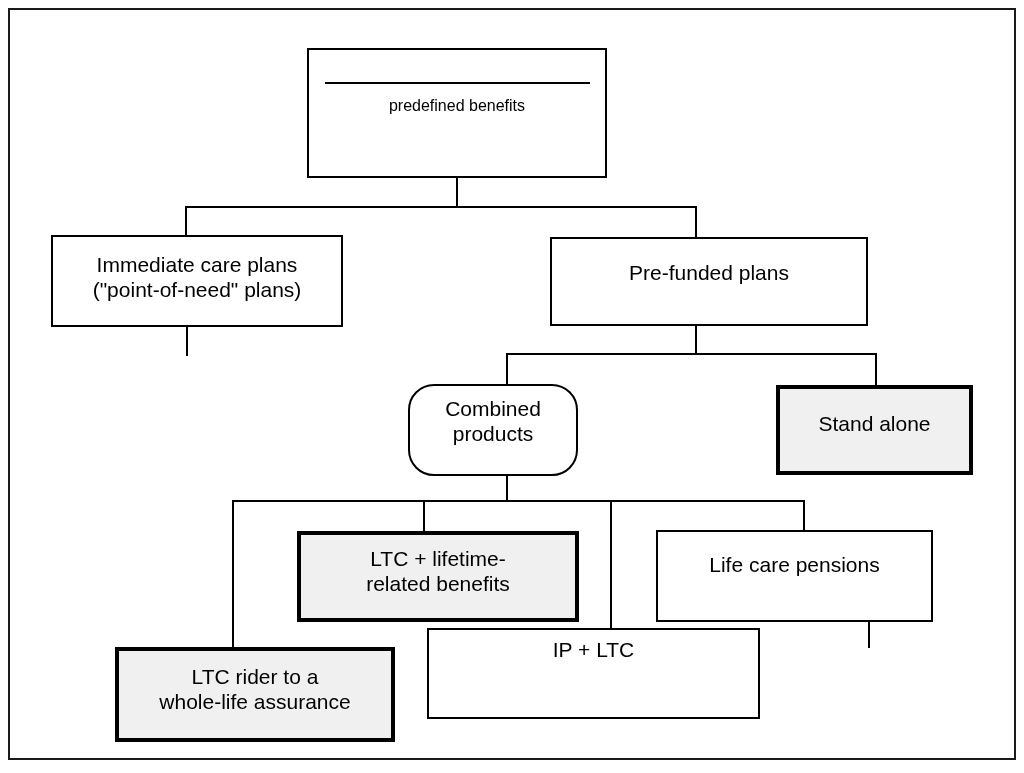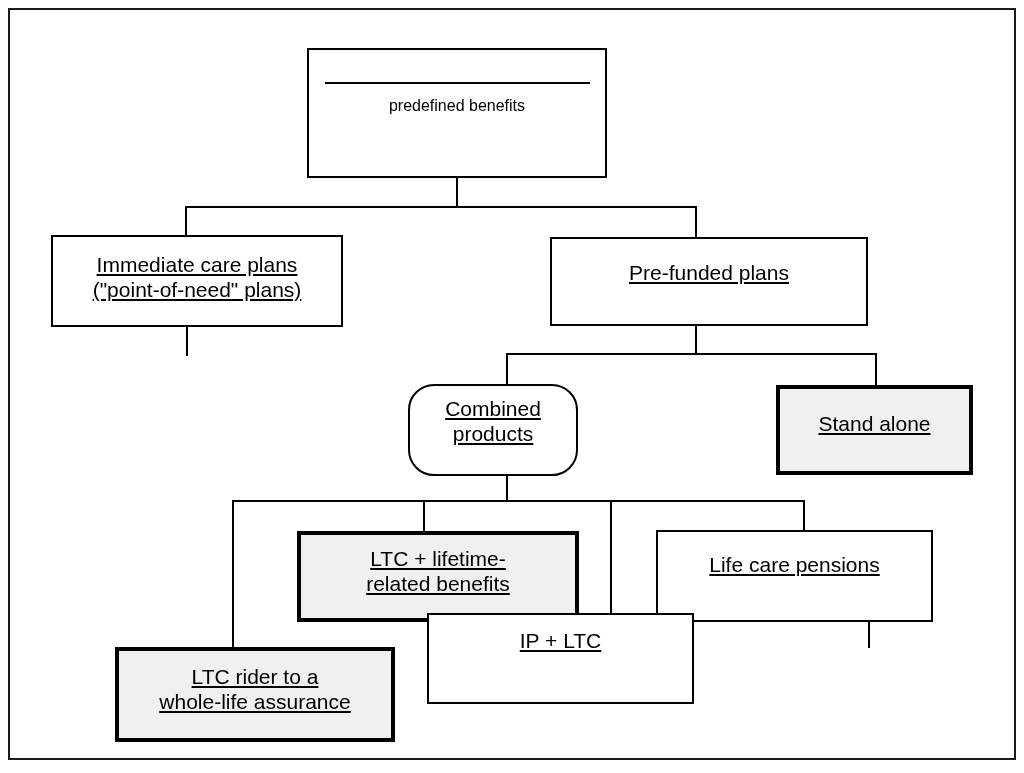--- a/index.html
+++ b/index.html
@@ -36,21 +36,20 @@
     background:#ffffff;
     border:2px solid #000000;
     color:#000000;
     z-index:3;
   }
   .node .label{
     display:block;
     width:100%;
     line-height:1.18;
     white-space:pre-line;
-    text-decoration:underline;
   }
   
   .plain{ border-width:2px; background:#ffffff; }
   
   .shaded{ border-width:4px; background:#f0f0f0; }
 
   
   .hline{
     position:absolute;
     height:0;
@@ -154,19 +153,19 @@
 
     <div class="node plain" style="left:646px; top:520px; width:277px; height:92px; padding-top:21px;">
       <span class="label" style="font-size:21px;">Life care pensions</span>
     </div>
 
     <div class="node shaded" style="left:105px; top:637px; width:280px; height:95px; padding-top:14px;">
       <span class="label" style="font-size:21px;">LTC rider to a
 whole-life assurance</span>
     </div>
 
-    <div class="node plain" style="left:417px; top:603px; width:267px; height:91px; padding-top:14px;">
+    <div class="node plain" style="left:417px; top:618px; width:333px; height:91px; padding-top:8px;">
       <span class="label" style="font-size:21px;">IP  +  LTC</span>
     </div>
 
 
   </div>
 </div>
 
 </body></html>

